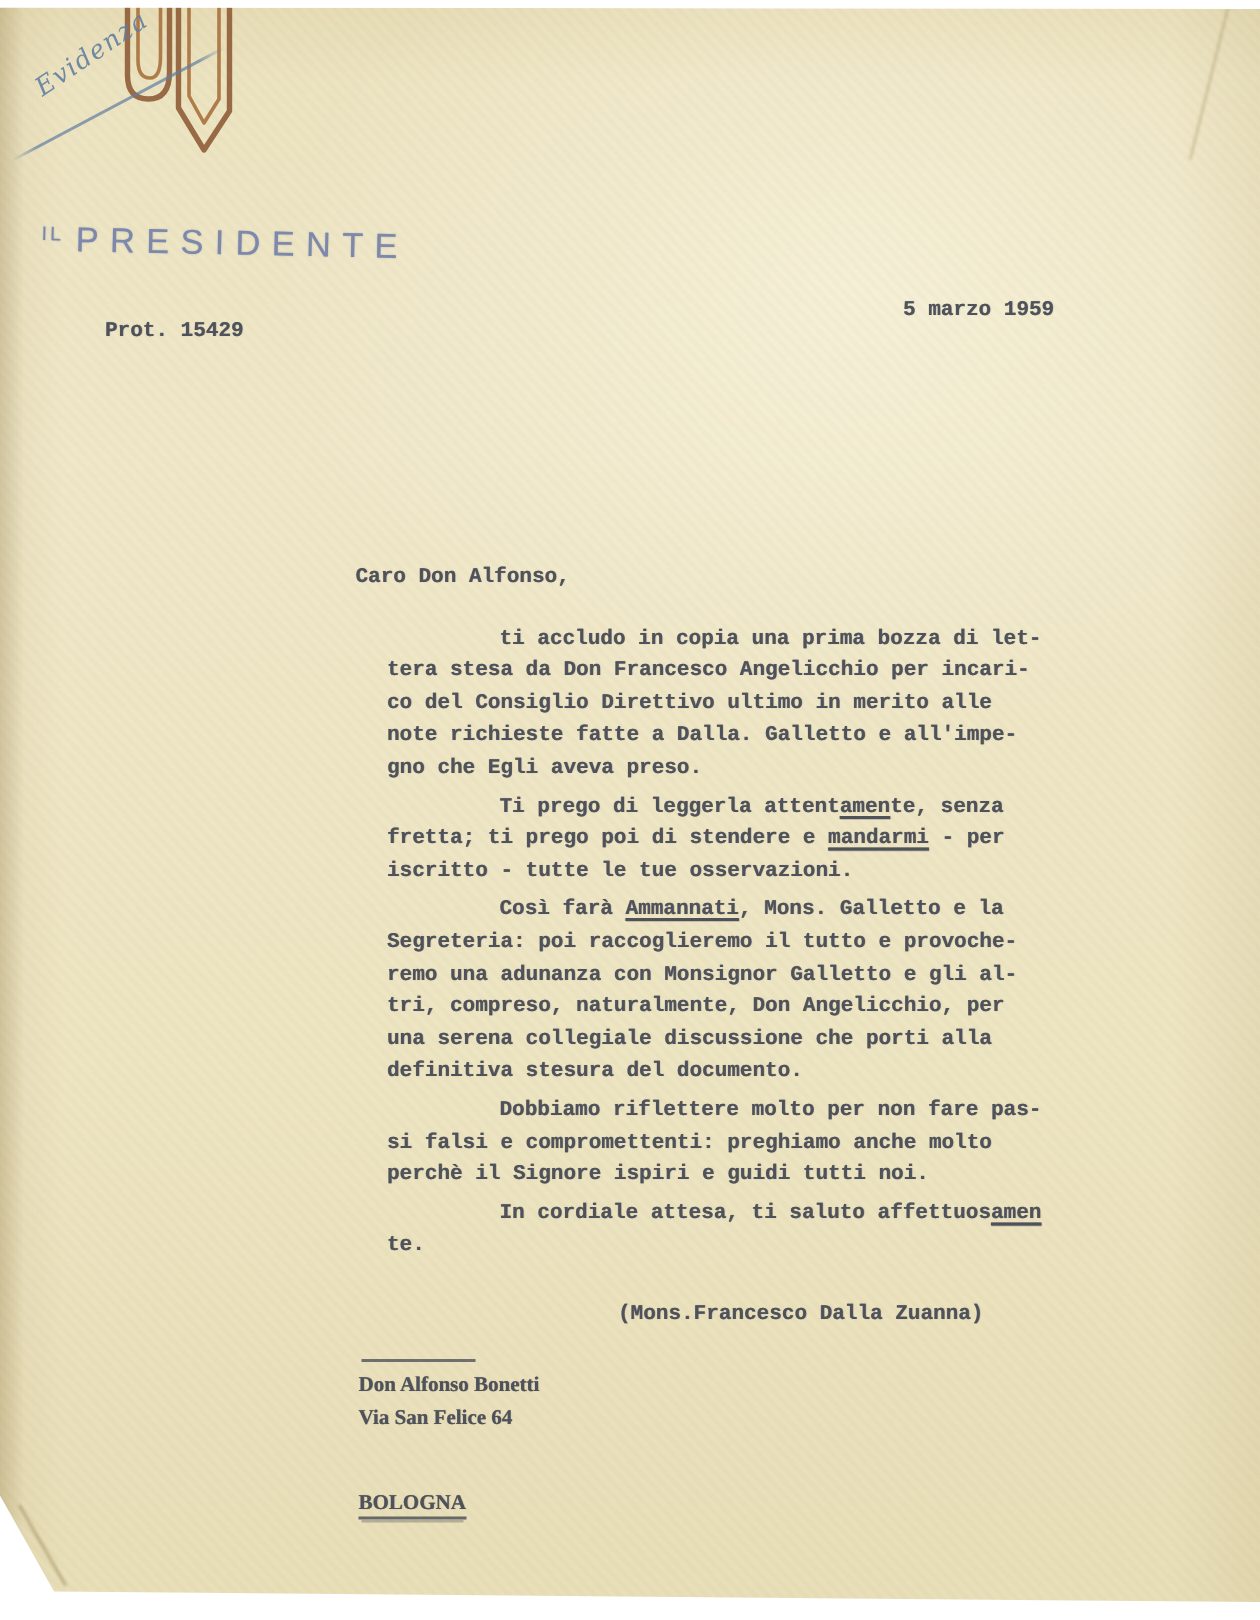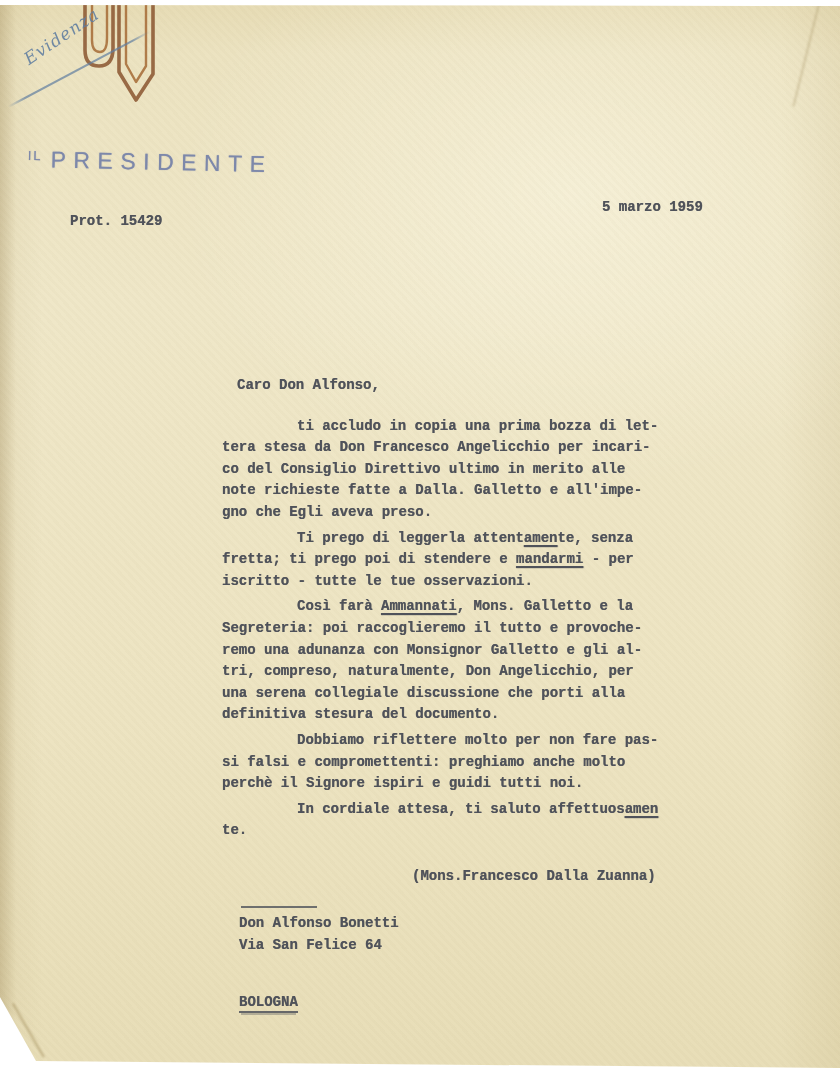--- a/index.html
+++ b/index.html
@@ -55,29 +55,29 @@
   
   .ink{
     color:#4f525a;font-weight:bold;font-size:14px;line-height:21.6px;
     text-shadow:0.3px 0.3px 0.5px rgba(70,72,80,.55), -0.2px 0 0.4px rgba(70,72,80,.3);
   }
   .prot{position:absolute;left:70px;top:211px;}
   .dateline{position:absolute;left:602px;top:197px;}
 
   .bodyblock{position:absolute;left:222px;top:359px;width:534px;}
   .salutation{padding-left:15px;margin-bottom:19px;margin-top:16px;}
-  .para{margin-bottom:4px;}
+  .para{margin-bottom:4px;margin-left:36px;}
   .para .line:first-child{padding-left:75px;}
   .u{text-decoration:underline;text-decoration-thickness:1.5px;text-underline-offset:3px;}
 
   .signature{position:absolute;left:412px;top:866px;white-space:nowrap;}
 
   .recipient{position:absolute;left:239px;top:906px;}
   .addr-rule{width:76px;border-top:2.5px solid rgba(79,82,90,.8);margin:0 0 5px 2px;}
-  .addr-line{line-height:21.5px;}
+  .addr-line{line-height:21.5px;font-family:Liberation Serif, serif;}
   .city{margin-top:36px;}
   .city span{border-bottom:2.5px solid rgba(79,82,90,.85);box-shadow:0 4px 0 -2px rgba(79,82,90,.35);
     padding-bottom:1px;}
 </style>
 </head>
 <body>
 
 <div class="paper">
 
   <div class="edge-left-shade"></div>

